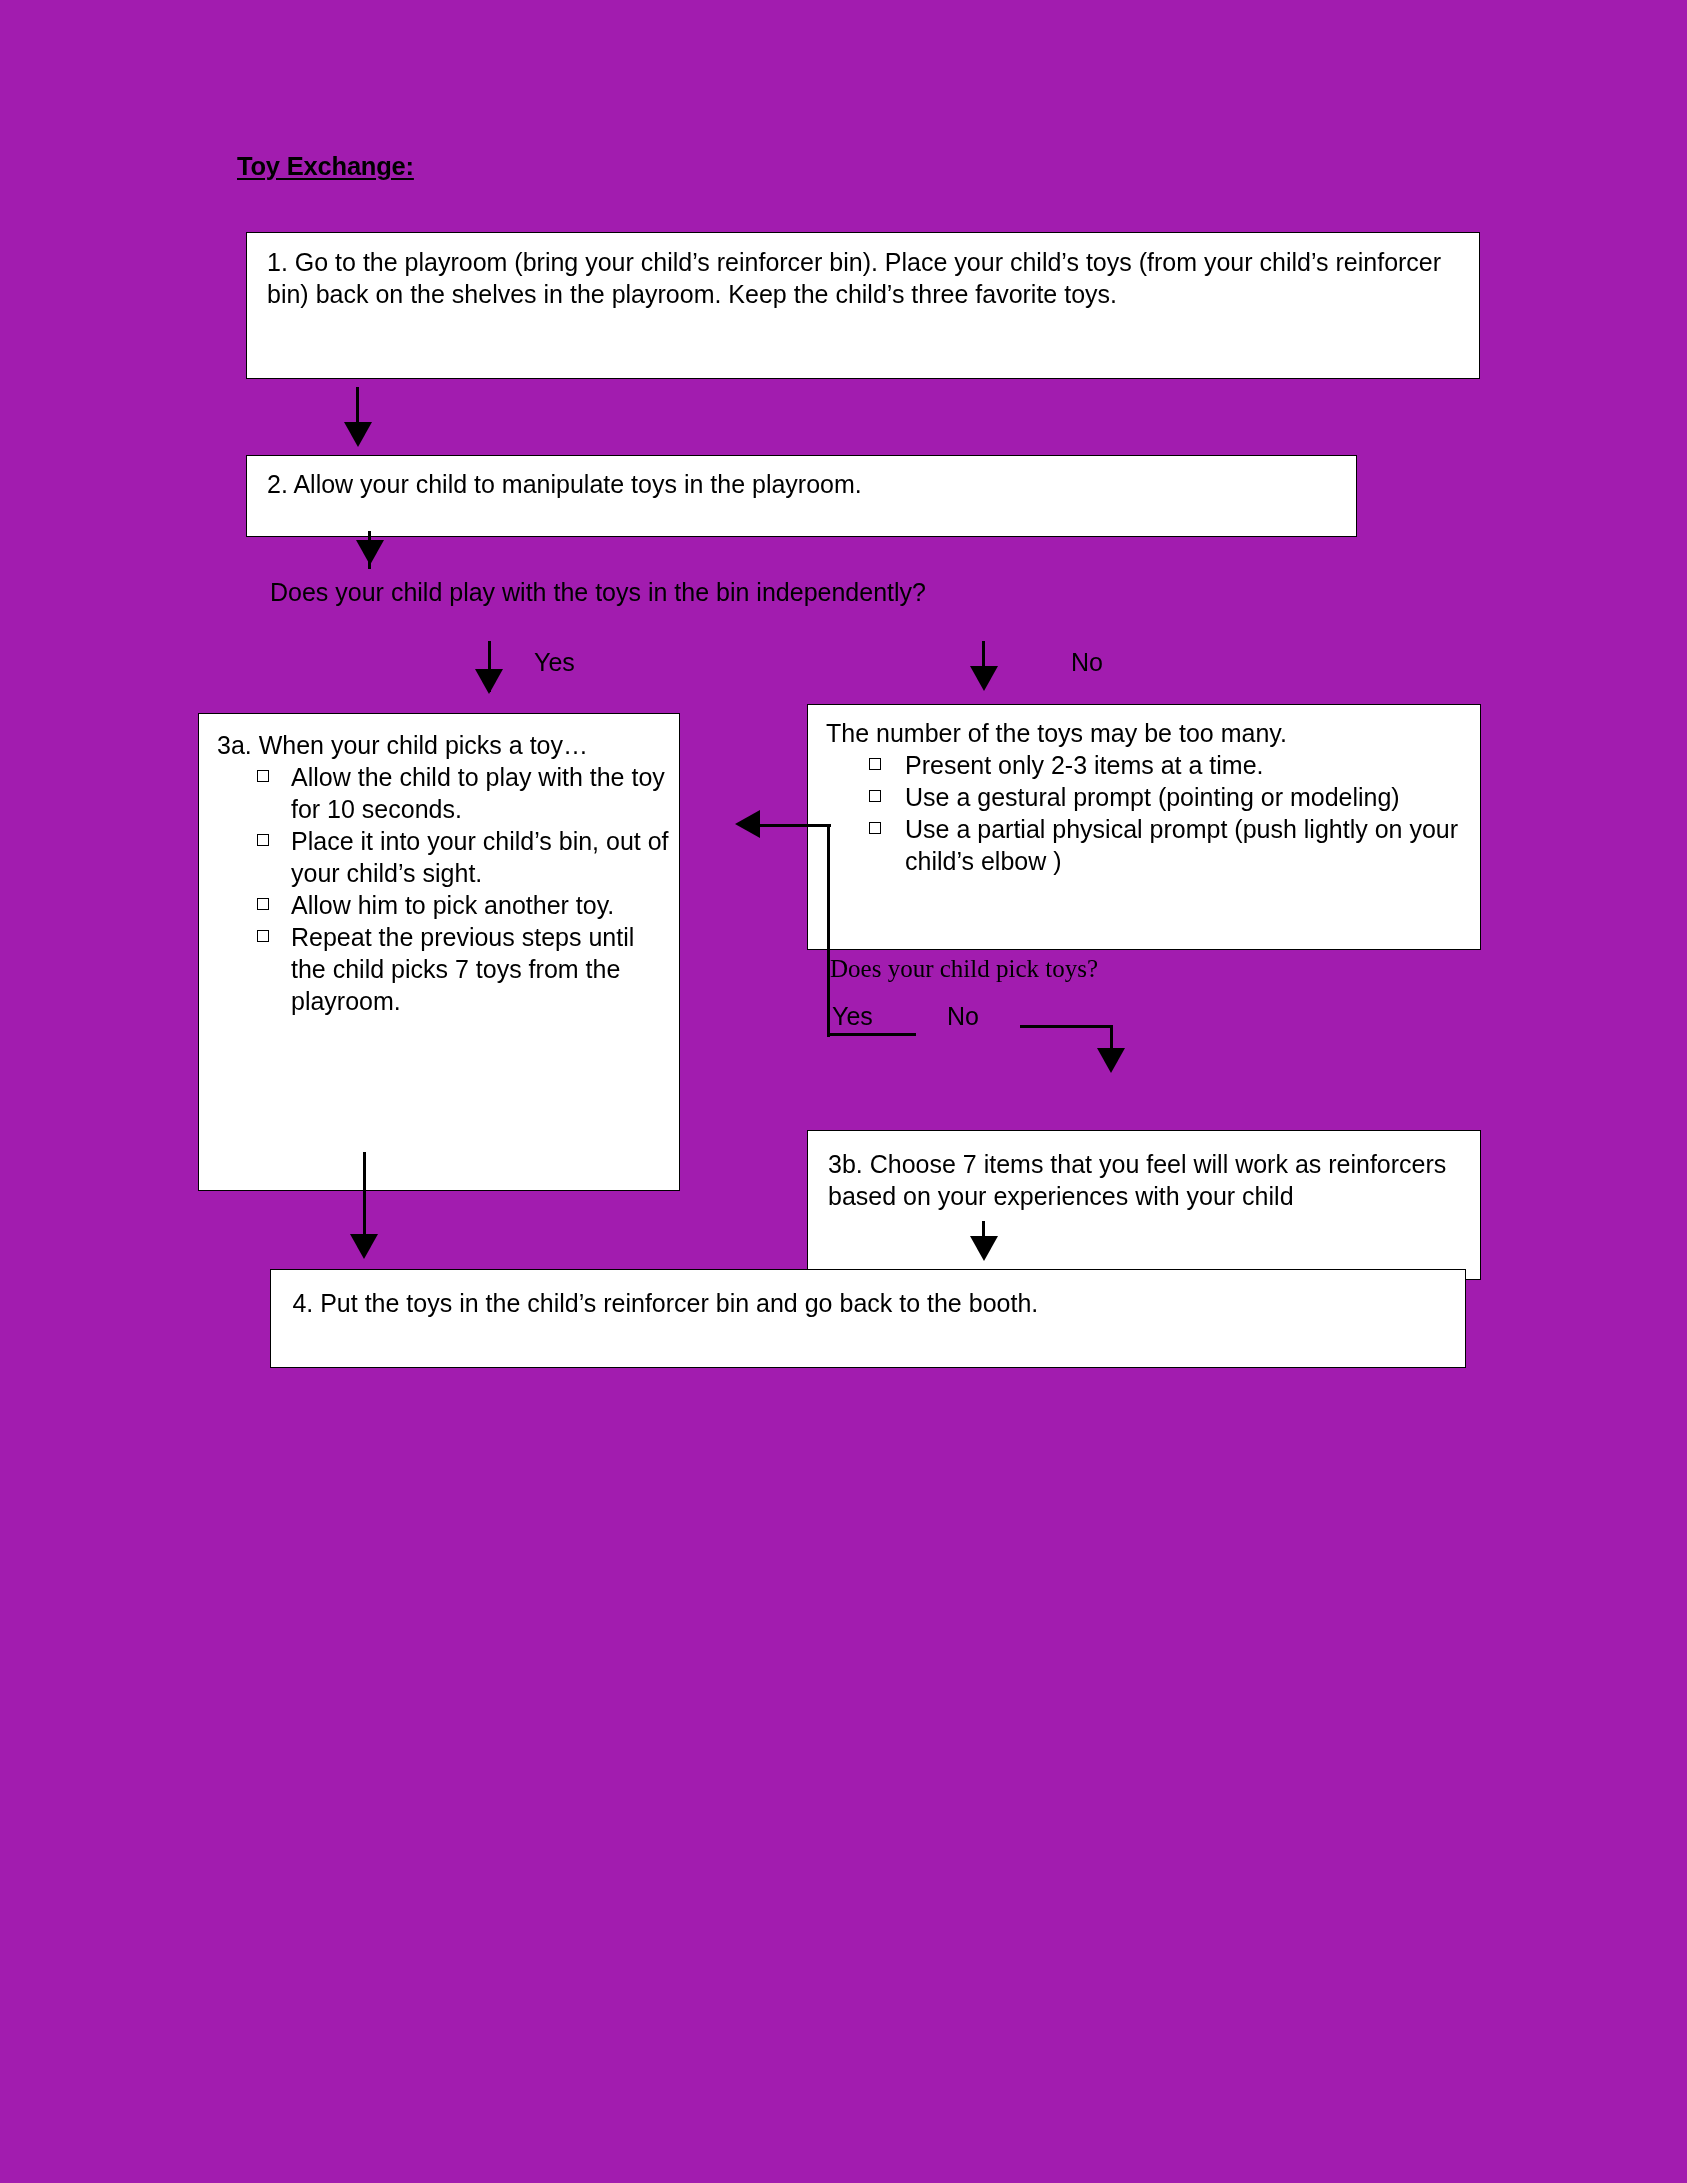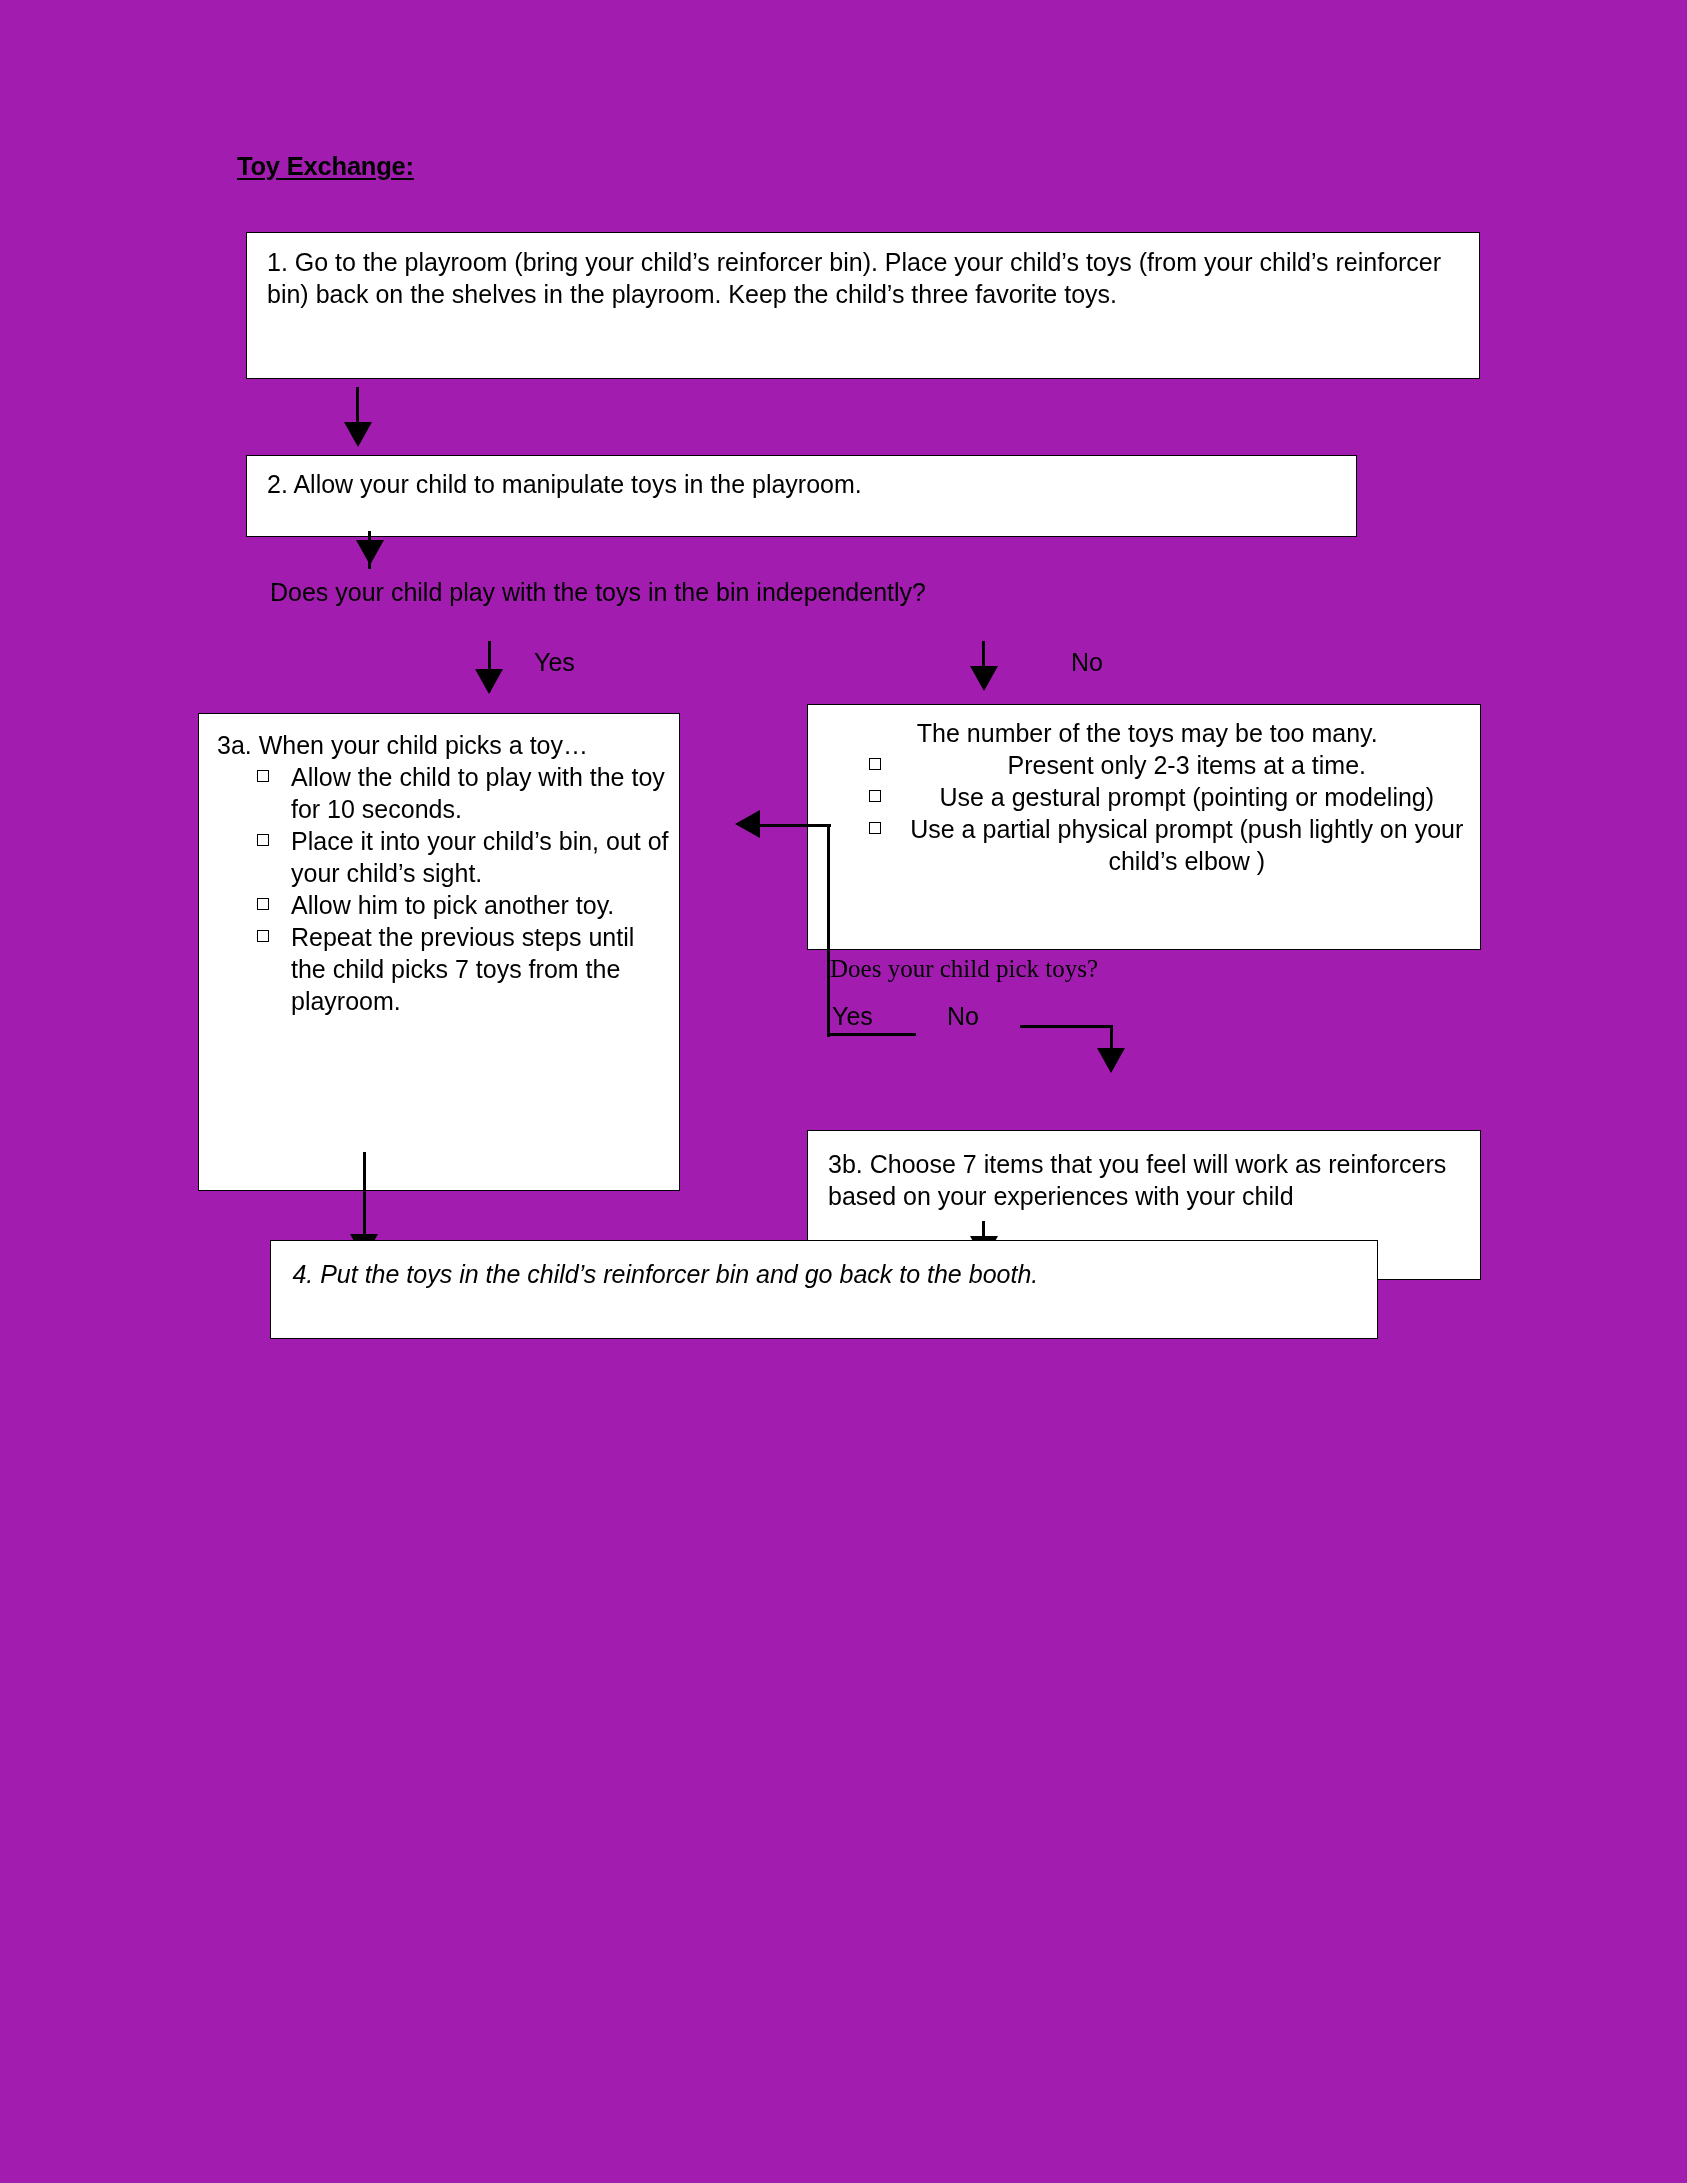--- a/index.html
+++ b/index.html
@@ -48,26 +48,26 @@
   .flow-box p {
     margin: 0;
   }
 
   
   #box1 { left: 246px;  top: 232px;  width: 1234px; height: 147px; }
   #box2 { left: 246px;  top: 455px;  width: 1111px; height: 82px;  }
   #box3a { left: 198px; top: 713px;  width: 482px;  height: 478px; }
   #box3no { left: 807px; top: 704px; width: 674px;  height: 246px; }
   #box3b { left: 807px; top: 1130px; width: 674px;  height: 150px; }
-  #box4  { left: 270px; top: 1240px; width: 1108px; height: 99px; font-style: italic; }
+  #box4  { left: 270px; top: 1269px; width: 1196px; height: 99px; }
 
   #box1 .body   { padding: 13px 16.5px 0 20px; }
   #box2 .body   { padding: 11.5px 16.5px 0 20px; }
   #box3a .body  { padding: 15px 10px 0 18px; }
-  #box3no .body { padding: 11.5px 11.5px 0 18px; text-align: center; }
+  #box3no .body { padding: 11.5px 11.5px 0 18px; }
   #box3b .body  { padding: 16.5px 13px 0 20px; }
   #box4 .body   { padding: 16.5px 16.5px 0 21.4px; }
 
   
   ul.sq-list {
     list-style: none;
     margin: 0;
     padding: 0;
   }
   ul.sq-list > li {

